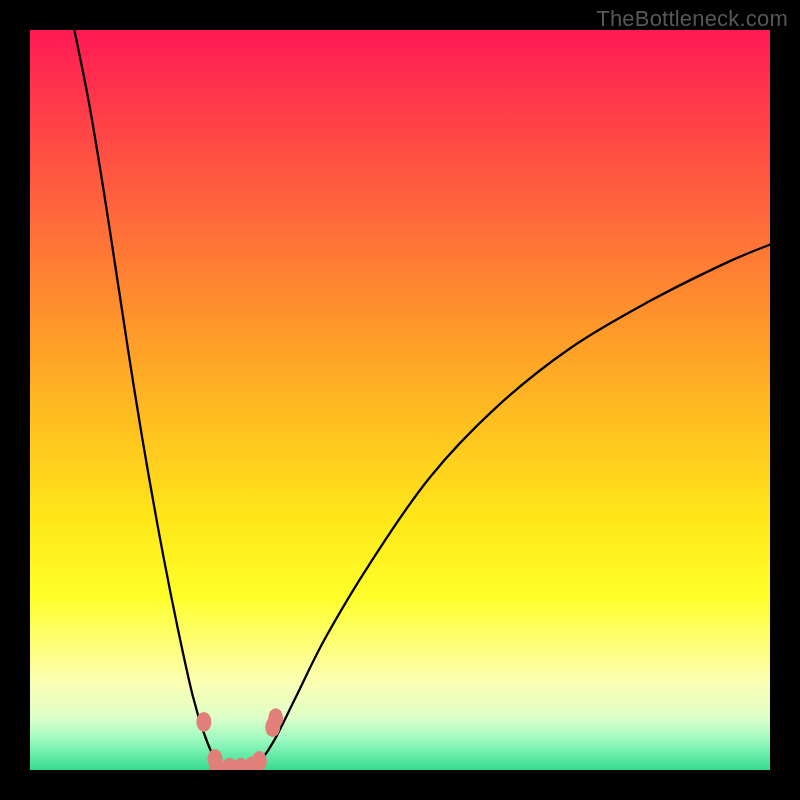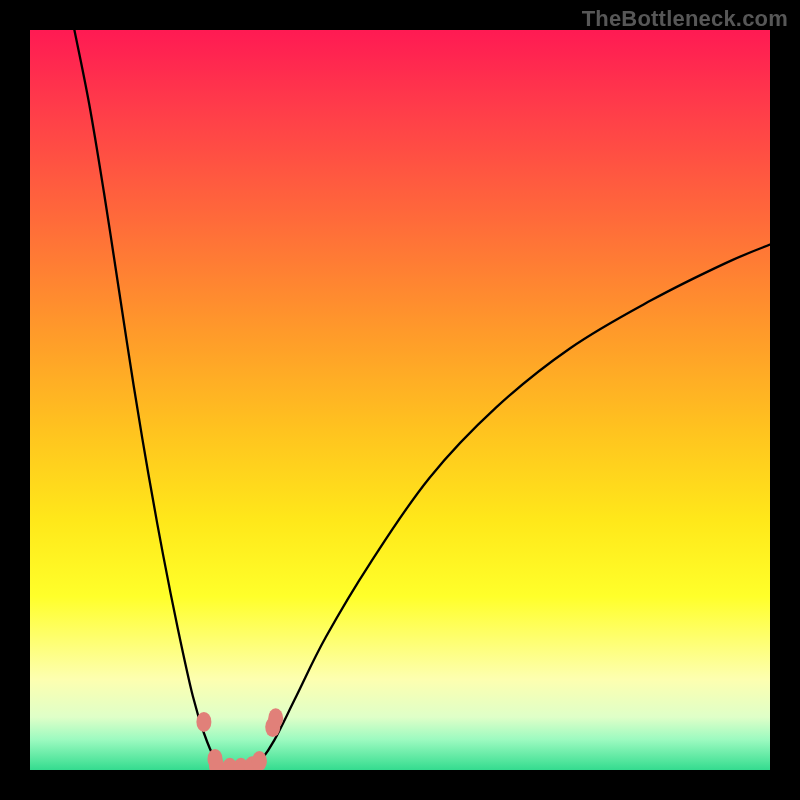--- a/index.html
+++ b/index.html
@@ -43,21 +43,21 @@
   .svg-layer {
     position: absolute;
     left: 0; top: 0; width: 100%; height: 100%;
   }
   .watermark {
     position: absolute;
     top: 6px;
     right: 12px;
     color: #575757;
     font-size: 22px;
-    font-weight: 700;
+    font-weight: 400;
     letter-spacing: 0.2px;
     margin-left: 40px;
   }
 </style>
 </head>
 <body>
 
 <div class="outer">
   <div class="plot">
     <div class="gradient"></div>

